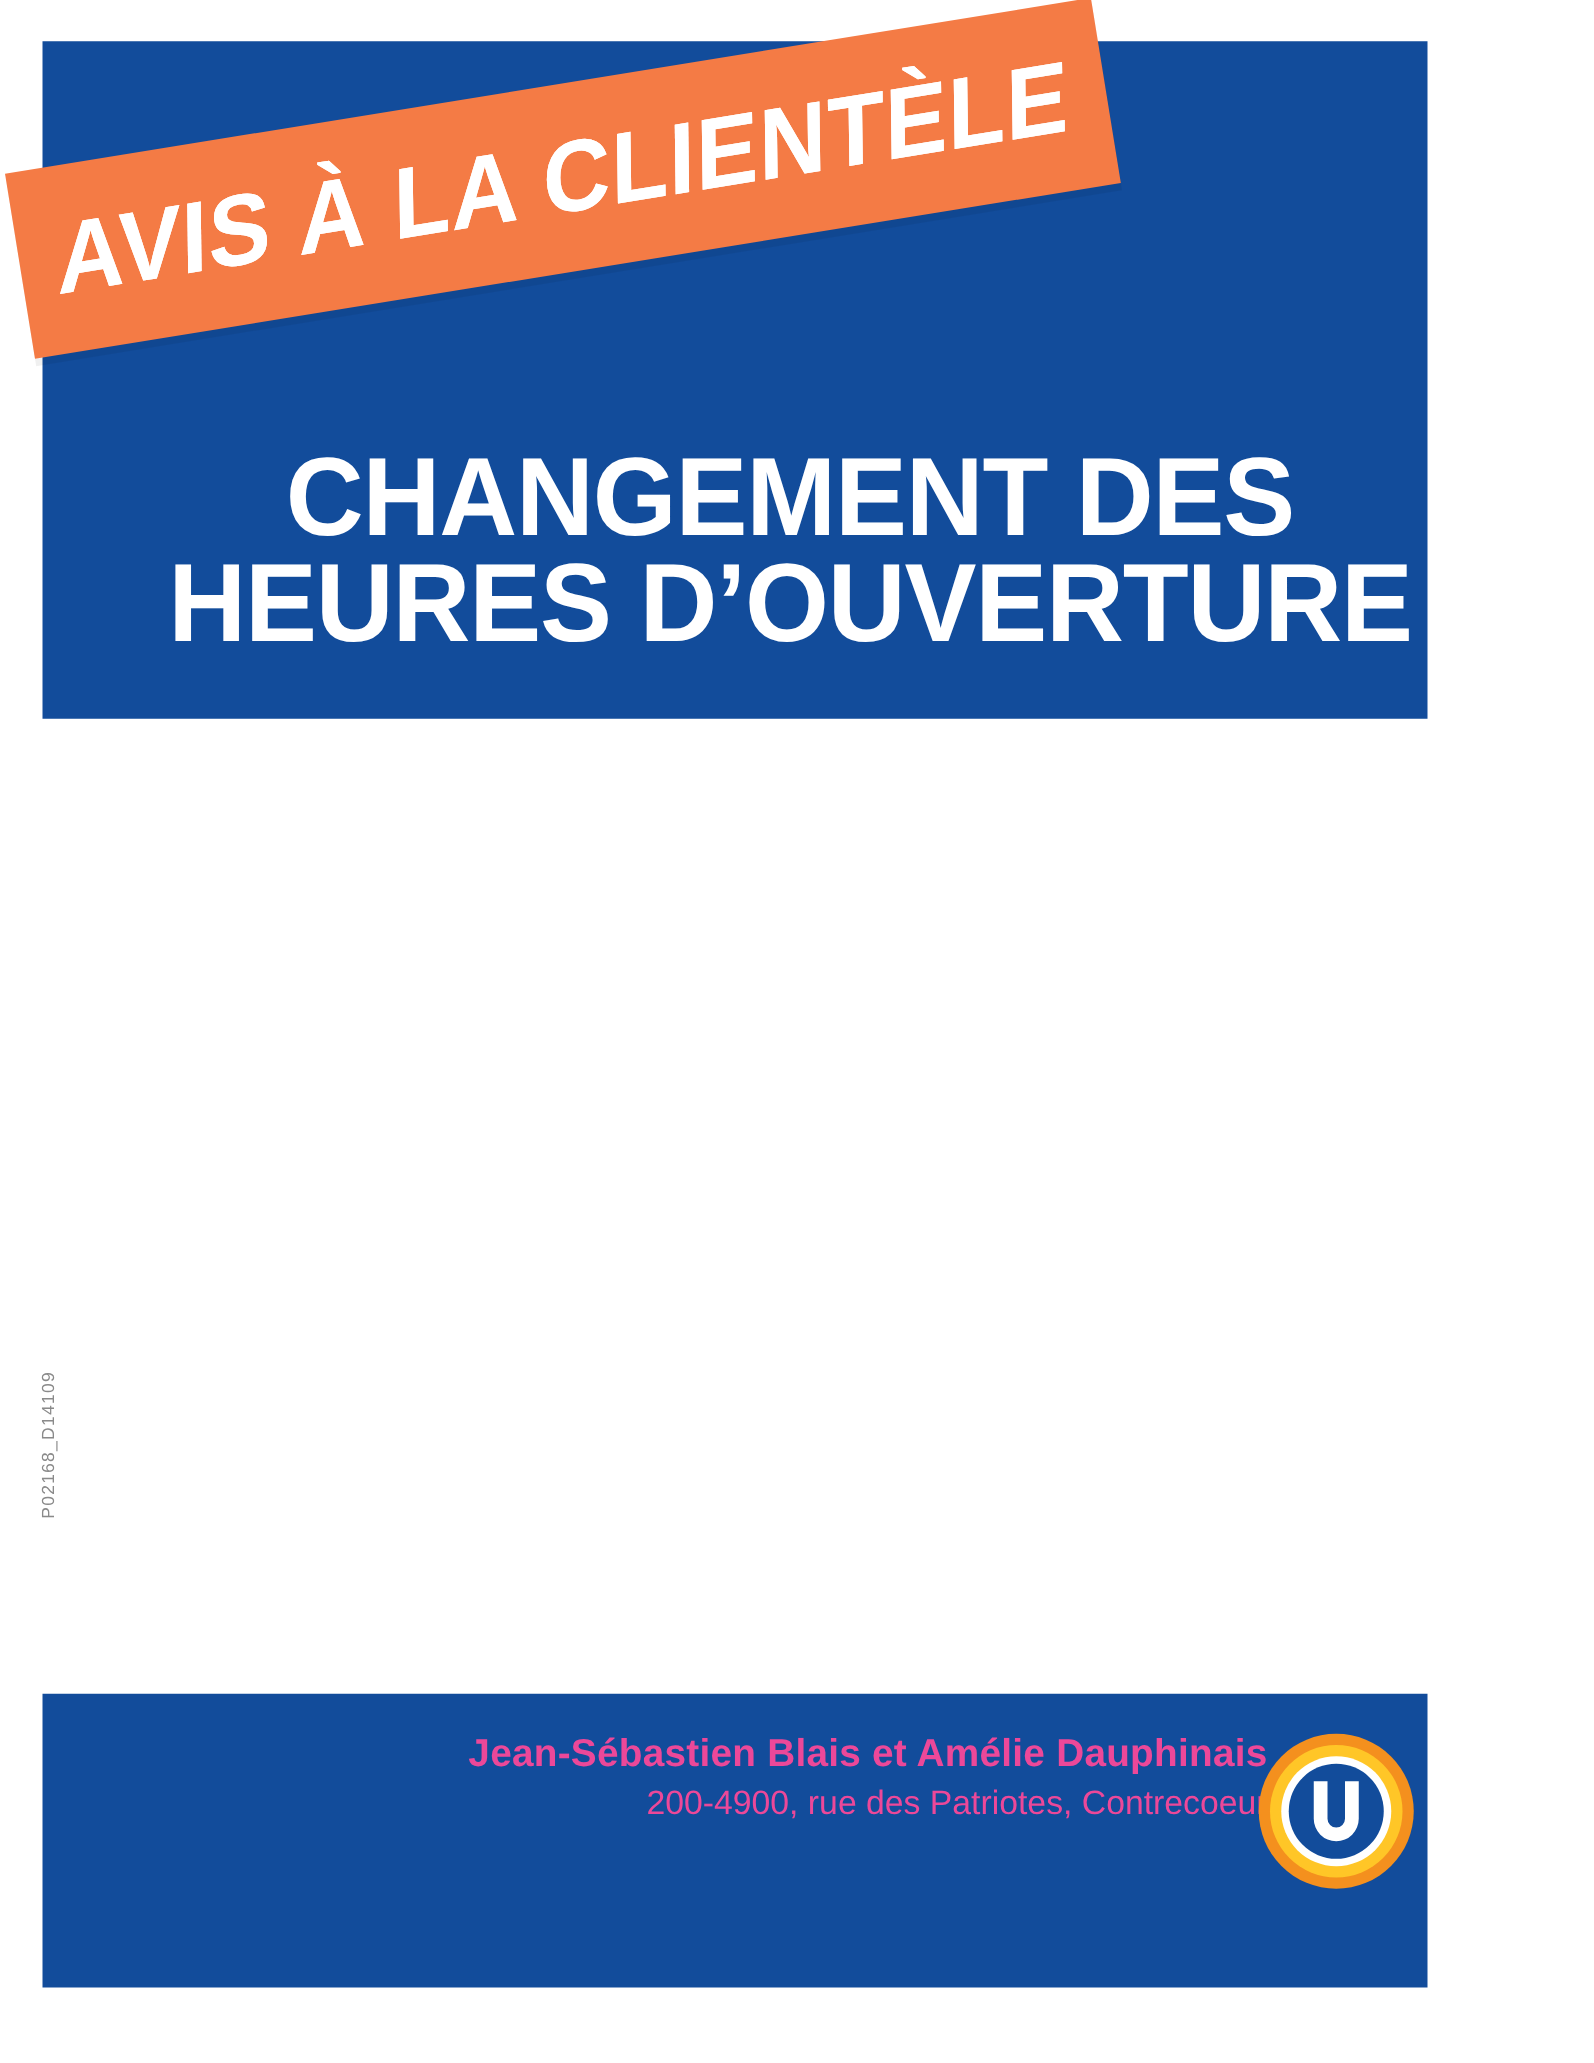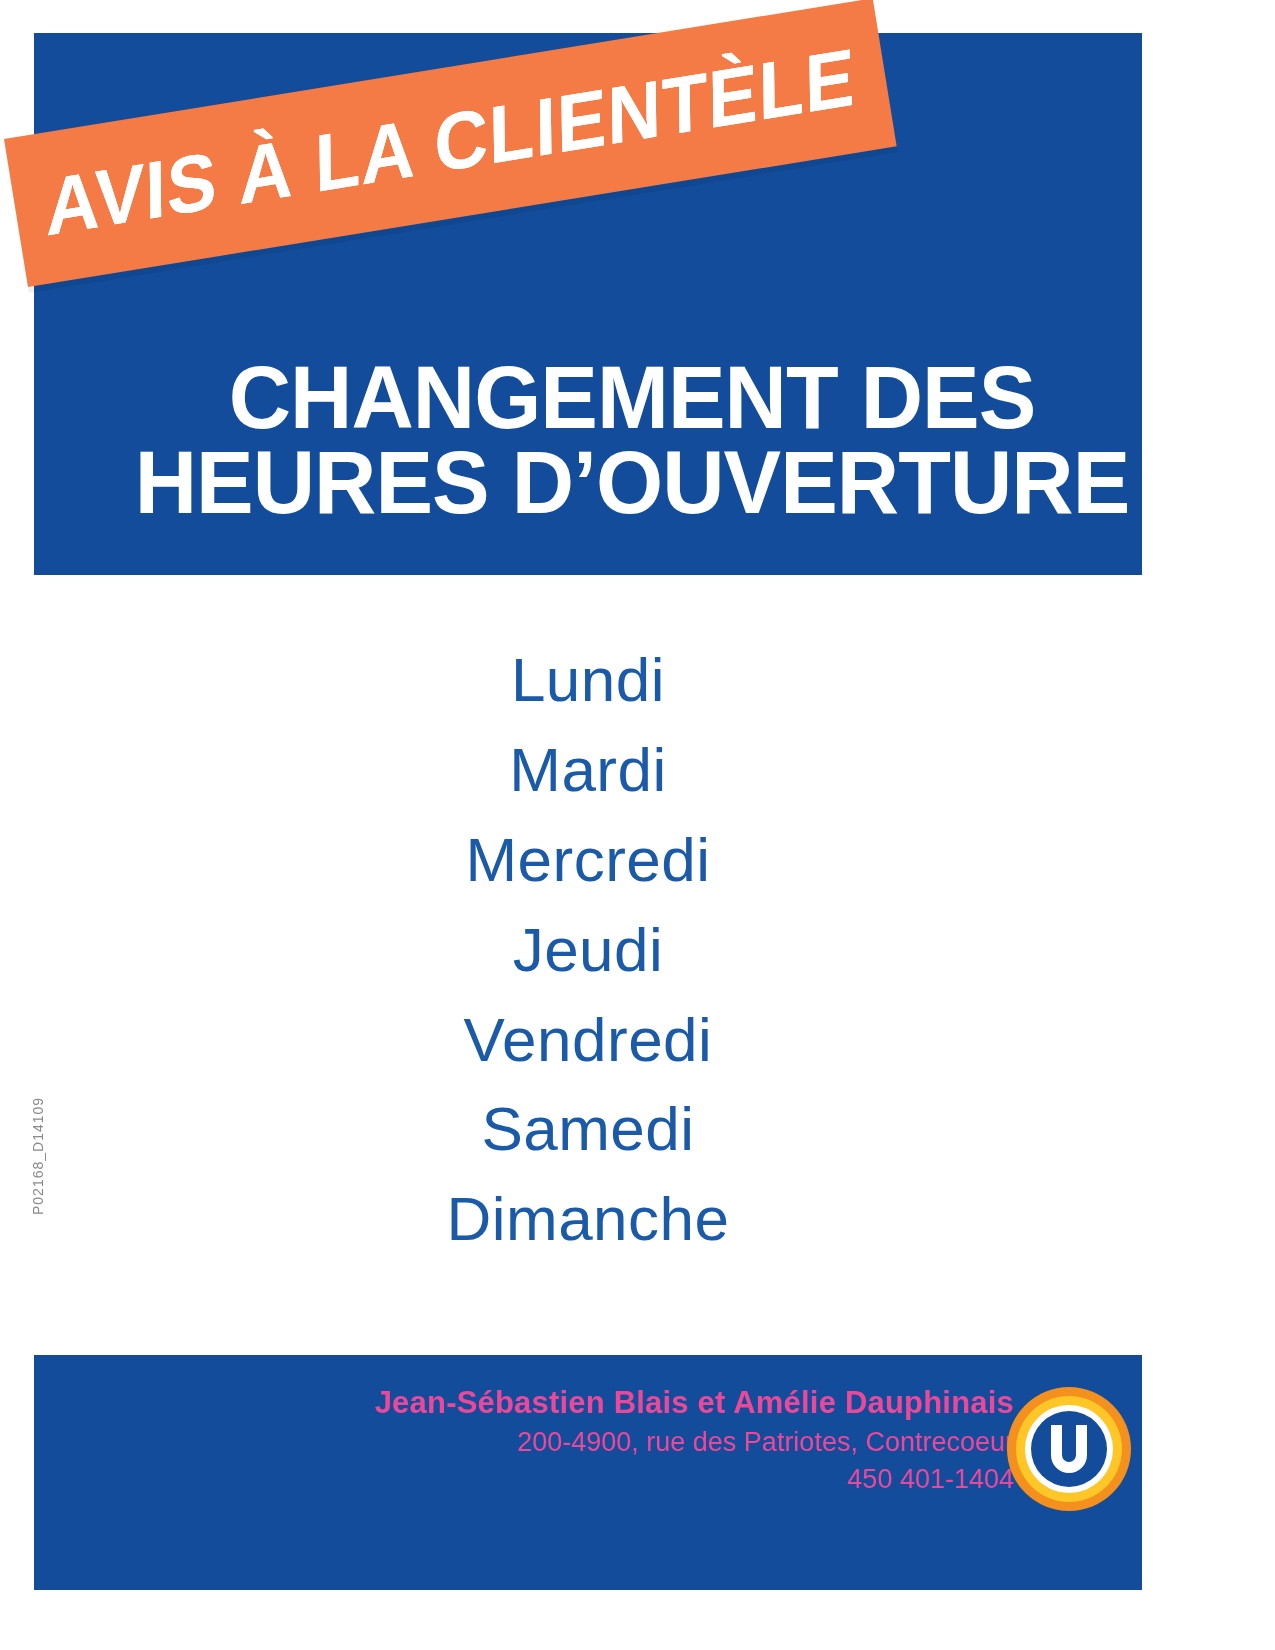--- a/index.html
+++ b/index.html
@@ -187,38 +187,28 @@
     <div class="ribbon-text">
       <span>AVIS À LA CLIENTÈLE</span>
     </div>
   </div>
 
   <div class="main-title">
     <span class="line line1">CHANGEMENT DES</span>
     <span class="line line2">HEURES D’OUVERTURE</span>
   </div>
 
-  <div class="days">
-    <div class="day-row">Lundi</div>
-    <div class="day-row">Mardi</div>
-    <div class="day-row">Mercredi</div>
-    <div class="day-row">Jeudi</div>
-    <div class="day-row">Vendredi</div>
-    <div class="day-row">Samedi</div>
-    <div class="day-row">Dimanche</div>
-  </div>
 
   <div class="side-code">P02168_D14109</div>
 
   <div class="footer-block"></div>
 
   <div class="footer-text">
     <div class="footer-name">Jean-Sébastien Blais et Amélie Dauphinais</div>
     <div class="footer-addr">200-4900, rue des Patriotes, Contrecoeur</div>
-    <div class="footer-phone">450 401-1404</div>
   </div>
 
   <div class="logo">
     <svg width="128" height="128" viewBox="0 0 128 128" aria-hidden="true">
       <circle cx="64" cy="64" r="62" fill="#F4901E"></circle>
       <circle cx="64" cy="64" r="53" fill="#FFC627"></circle>
       <circle cx="64" cy="64" r="44" fill="#FFFFFF"></circle>
       <circle cx="64" cy="64" r="38" fill="#124C9B"></circle>
       <path d="M46 40 L46 70 A18 18 0 0 0 82 70 L82 40 L71 40 L71 70 A7 7 0 0 1 57 70 L57 40 Z" fill="#FFFFFF"></path>
     </svg>

